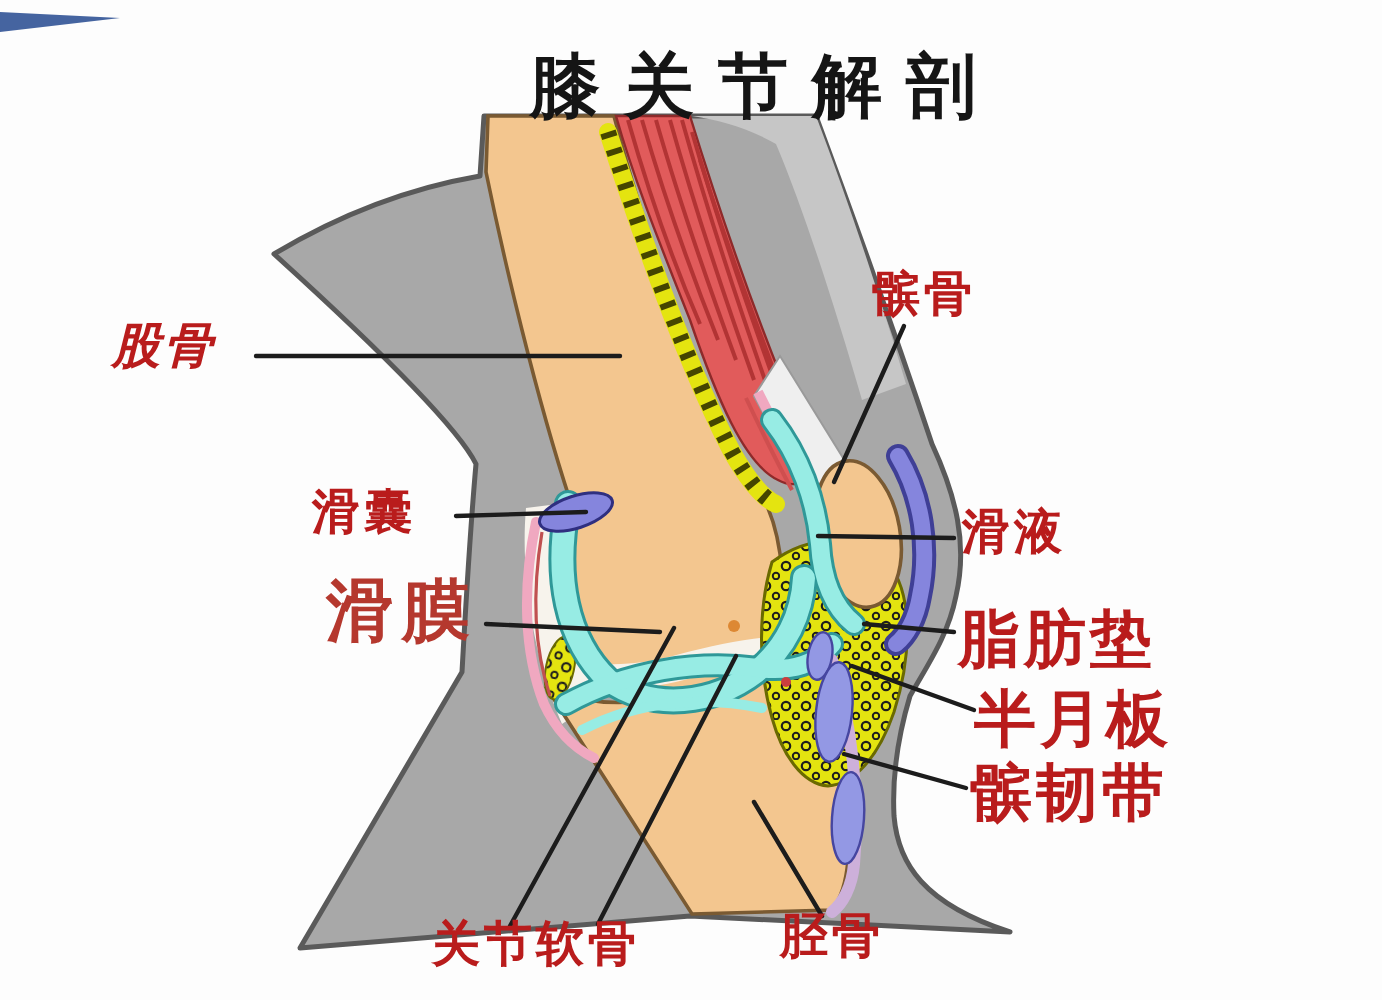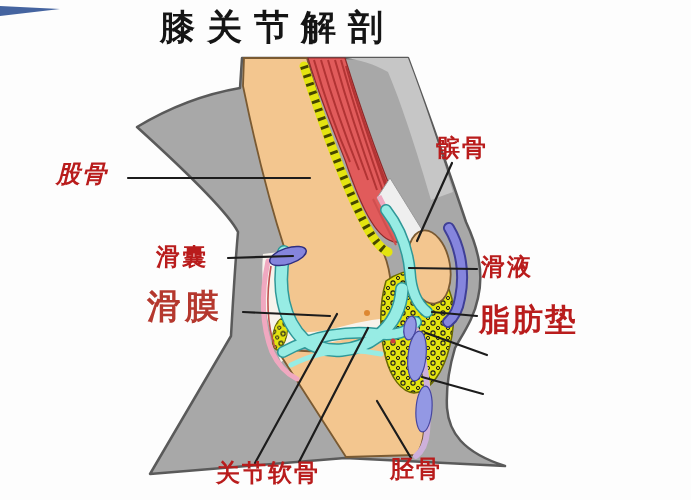--- a/index.html
+++ b/index.html
@@ -16,35 +16,36 @@
     font-weight:600;
     color:#b91c1c;
     letter-spacing:2px;
     white-space:nowrap;
     line-height:1;
   }
   .lbl-24{font-size:24px;}
   .lbl-23{font-size:31px;}
   #title{
     position:absolute;
-    left:160px;top:4px;width:340px;
-    text-align:left;
+    left:160px;top:20px;width:340px;
+    text-align:right;
     font-size:35px;
     font-weight:700;
     letter-spacing:12px;
     color:#151515;
     white-space:nowrap;
   }
   #synovium-label{
     position:absolute;
     font-size:34px;
     font-weight:700;
     letter-spacing:4px;
     white-space:nowrap;
     line-height:1;
+    margin-left:16px;
   }
 </style>
 </head>
 <body>
 
 <div id="stage">
 
   <svg width="691" height="500" viewBox="0 0 691 500">
     <defs>
       <pattern id="fatp" width="10" height="10" patternUnits="userSpaceOnUse">
@@ -154,16 +155,18 @@
   </svg>
 
   <div id="title">膝关节解剖</div>
 
   <div class="lbl lbl-24" style="left:56px;top:162px;font-style:italic;">股骨</div>
   <div class="lbl lbl-24" style="left:156px;top:245px;">滑囊</div>
   <div id="synovium-label" style="left: 147px; top: 290px; color: rgb(181, 56, 46);">滑膜</div>
   <div class="lbl lbl-24" style="left:436px;top:136px;">髌骨</div>
   <div class="lbl lbl-24" style="left:481px;top:255px;font-family:Liberation Serif, serif;">滑液</div>
   <div class="lbl lbl-23" style="left:479px;top:304px;">脂肪垫</div>
+  <div class="lbl lbl-23" style="left:487px;top:344px;">半月板</div>
+  <div class="lbl lbl-23" style="left:485px;top:381px;">髌韧带</div>
   <div class="lbl lbl-24" style="left:216px;top:461px;text-align:center;">关节软骨</div>
   <div class="lbl lbl-24" style="left:390px;top:457px;">胫骨</div>
 
 </div>
 
 </body></html>

